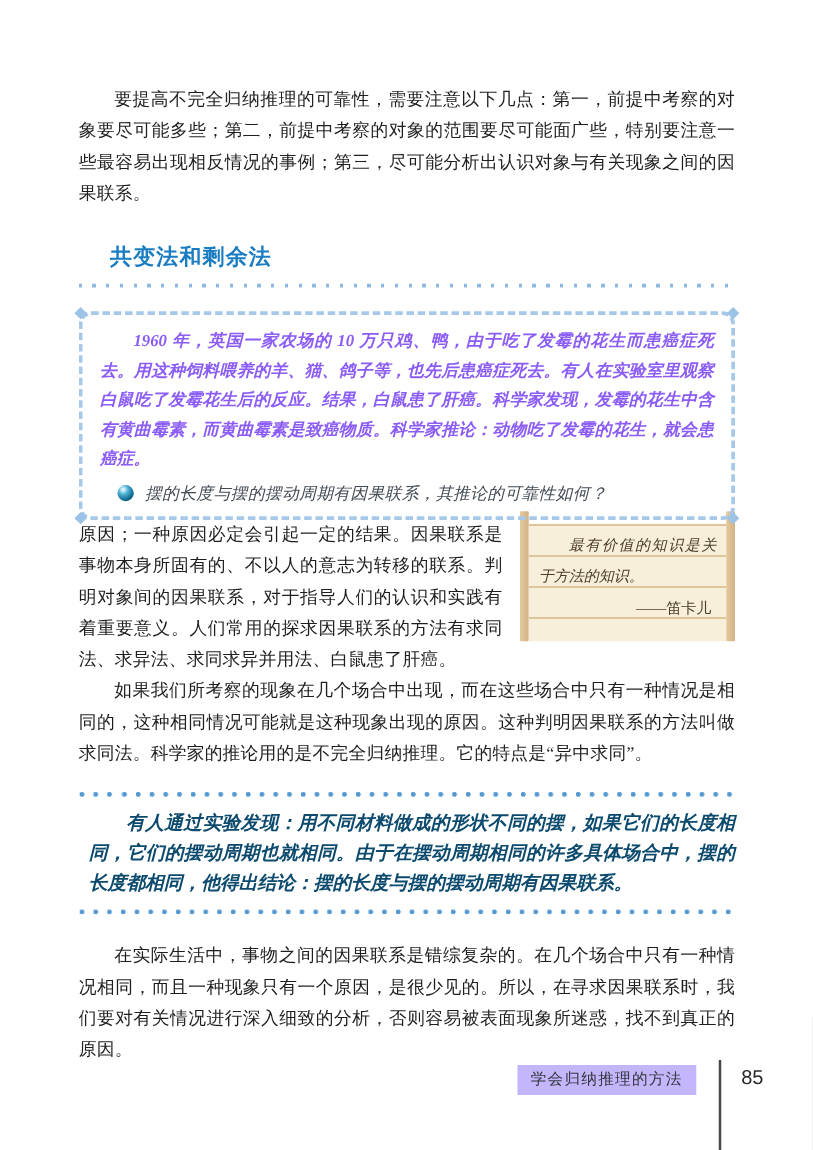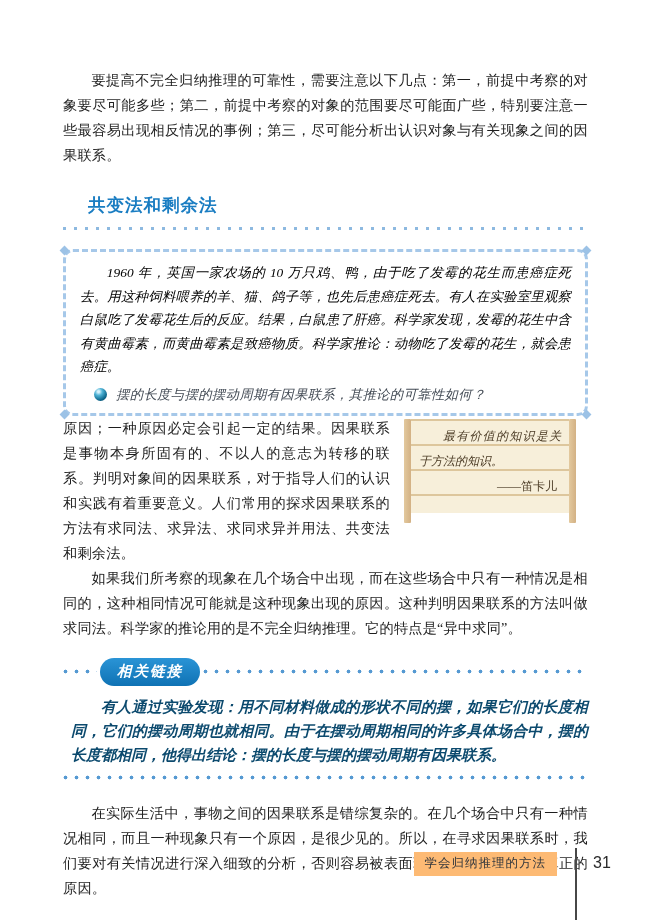--- a/index.html
+++ b/index.html
@@ -54,21 +54,22 @@
   .corner.tl { left: -5px; top: -5px; }
   .corner.tr { right: -5px; top: -5px; }
   .corner.bl { left: -5px; bottom: -5px; }
   .corner.br { right: -5px; bottom: -5px; }
   .example-text {
     font-size: 13.4px;
     line-height: 23.5px;
     text-align: justify;
     text-indent: 2em;
     font-style: italic;
-    color: #000000;
+    color: #8b5cf6;
+    font-weight: bold;
   }
   .question-row {
     display: flex;
     align-items: center;
     margin-top: 7px;
     padding-left: 14px;
   }
   .ball-icon {
     flex: 0 0 auto;
     width: 13px; height: 13px;
@@ -82,23 +83,23 @@
     color: #434b55;
     letter-spacing: 0.3px;
   }
 
   
   .para-lead { margin-top: 23px; }
   .wrap-block { overflow: visible; }
   .quote-box {
     float: right;
     width: 172px; height: 94px;
-    margin: 3px 12px 5px 14px;
+    margin: 3px 0 5px 14px;
     display: flex;
-    align-items: flex-start;
+    align-items: flex-end;
   }
   .quote-bar {
     width: 7px;
     height: 104px;
     background: linear-gradient(to right, #e3c99e, #d3b184);
     border-radius: 1px;
   }
   .quote-panel {
     flex: 1;
     height: 94px;
@@ -158,21 +159,21 @@
     font-weight: bold;
   }
   .related-bottom { margin-top: 8px; }
 
   .para-real { margin-top: 21px; }
 
   
   .footer-label {
     position: absolute;
     top: 852px; right: 93px;
-    background: #fdba74;
+    background: #c4b5fd;
     padding: 3px 11px 4px 11px;
     font-family: "Liberation Sans", "DejaVu Sans", sans-serif;
     font-size: 12.5px;
     color: #33373c;
     letter-spacing: 1px;
   }
   .footer-line {
     position: absolute;
     top: 848px; left: 575px;
     height: 72px; width: 0;
@@ -211,34 +212,33 @@
 
   <div class="wrap-block">
     <aside class="quote-box">
       <span class="quote-bar"></span>
       <div class="quote-panel">
         <p class="quote-text">最有价值的知识是关于方法的知识。</p>
         <p class="quote-attr">——笛卡儿</p>
       </div>
       <span class="quote-bar"></span>
     </aside>
-    <p class="body-text no-indent">原因；一种原因必定会引起一定的结果。因果联系是事物本身所固有的、不以人的意志为转移的联系。判明对象间的因果联系，对于指导人们的认识和实践有着重要意义。人们常用的探求因果联系的方法有求同法、求异法、求同求异并用法、共变法和剩余法。</p>
+    <p class="body-text no-indent">原因；一种原因必定会引起一定的结果。因果联系是事物本身所固有的、不以人的意志为转移的联系。判明对象间的因果联系，对于指导人们的认识和实践有着重要意义。人们常用的探求因果联系的方法有求同法、求异法、求同求异并用法、白鼠患了肝癌。</p>
   </div>
 
   <p class="body-text">如果我们所考察的现象在几个场合中出现，而在这些场合中只有一种情况是相同的，这种相同情况可能就是这种现象出现的原因。这种判明因果联系的方法叫做求同法。科学家的推论用的是不完全归纳推理。它的特点是“异中求同”。</p>
 
   <div class="related">
     <div class="related-header">
       <span class="dotline dots-short"></span>
-      <span class="related-pill">相关链接</span>
       <span class="dotline dots-long"></span>
     </div>
     <p class="related-body">有人通过实验发现：用不同材料做成的形状不同的摆，如果它们的长度相同，它们的摆动周期也就相同。由于在摆动周期相同的许多具体场合中，摆的长度都相同，他得出结论：摆的长度与摆的摆动周期有因果联系。</p>
     <div class="dotline related-bottom"></div>
   </div>
 
   <p class="body-text para-real">在实际生活中，事物之间的因果联系是错综复杂的。在几个场合中只有一种情况相同，而且一种现象只有一个原因，是很少见的。所以，在寻求因果联系时，我们要对有关情况进行深入细致的分析，否则容易被表面现象所迷惑，找不到真正的原因。</p>
 
   <span class="footer-label">学会归纳推理的方法</span>
   <span class="footer-line"></span>
-  <span class="footer-page">31</span>
+  <span class="footer-page">85</span>
 
 </div>
 
 </body></html>

